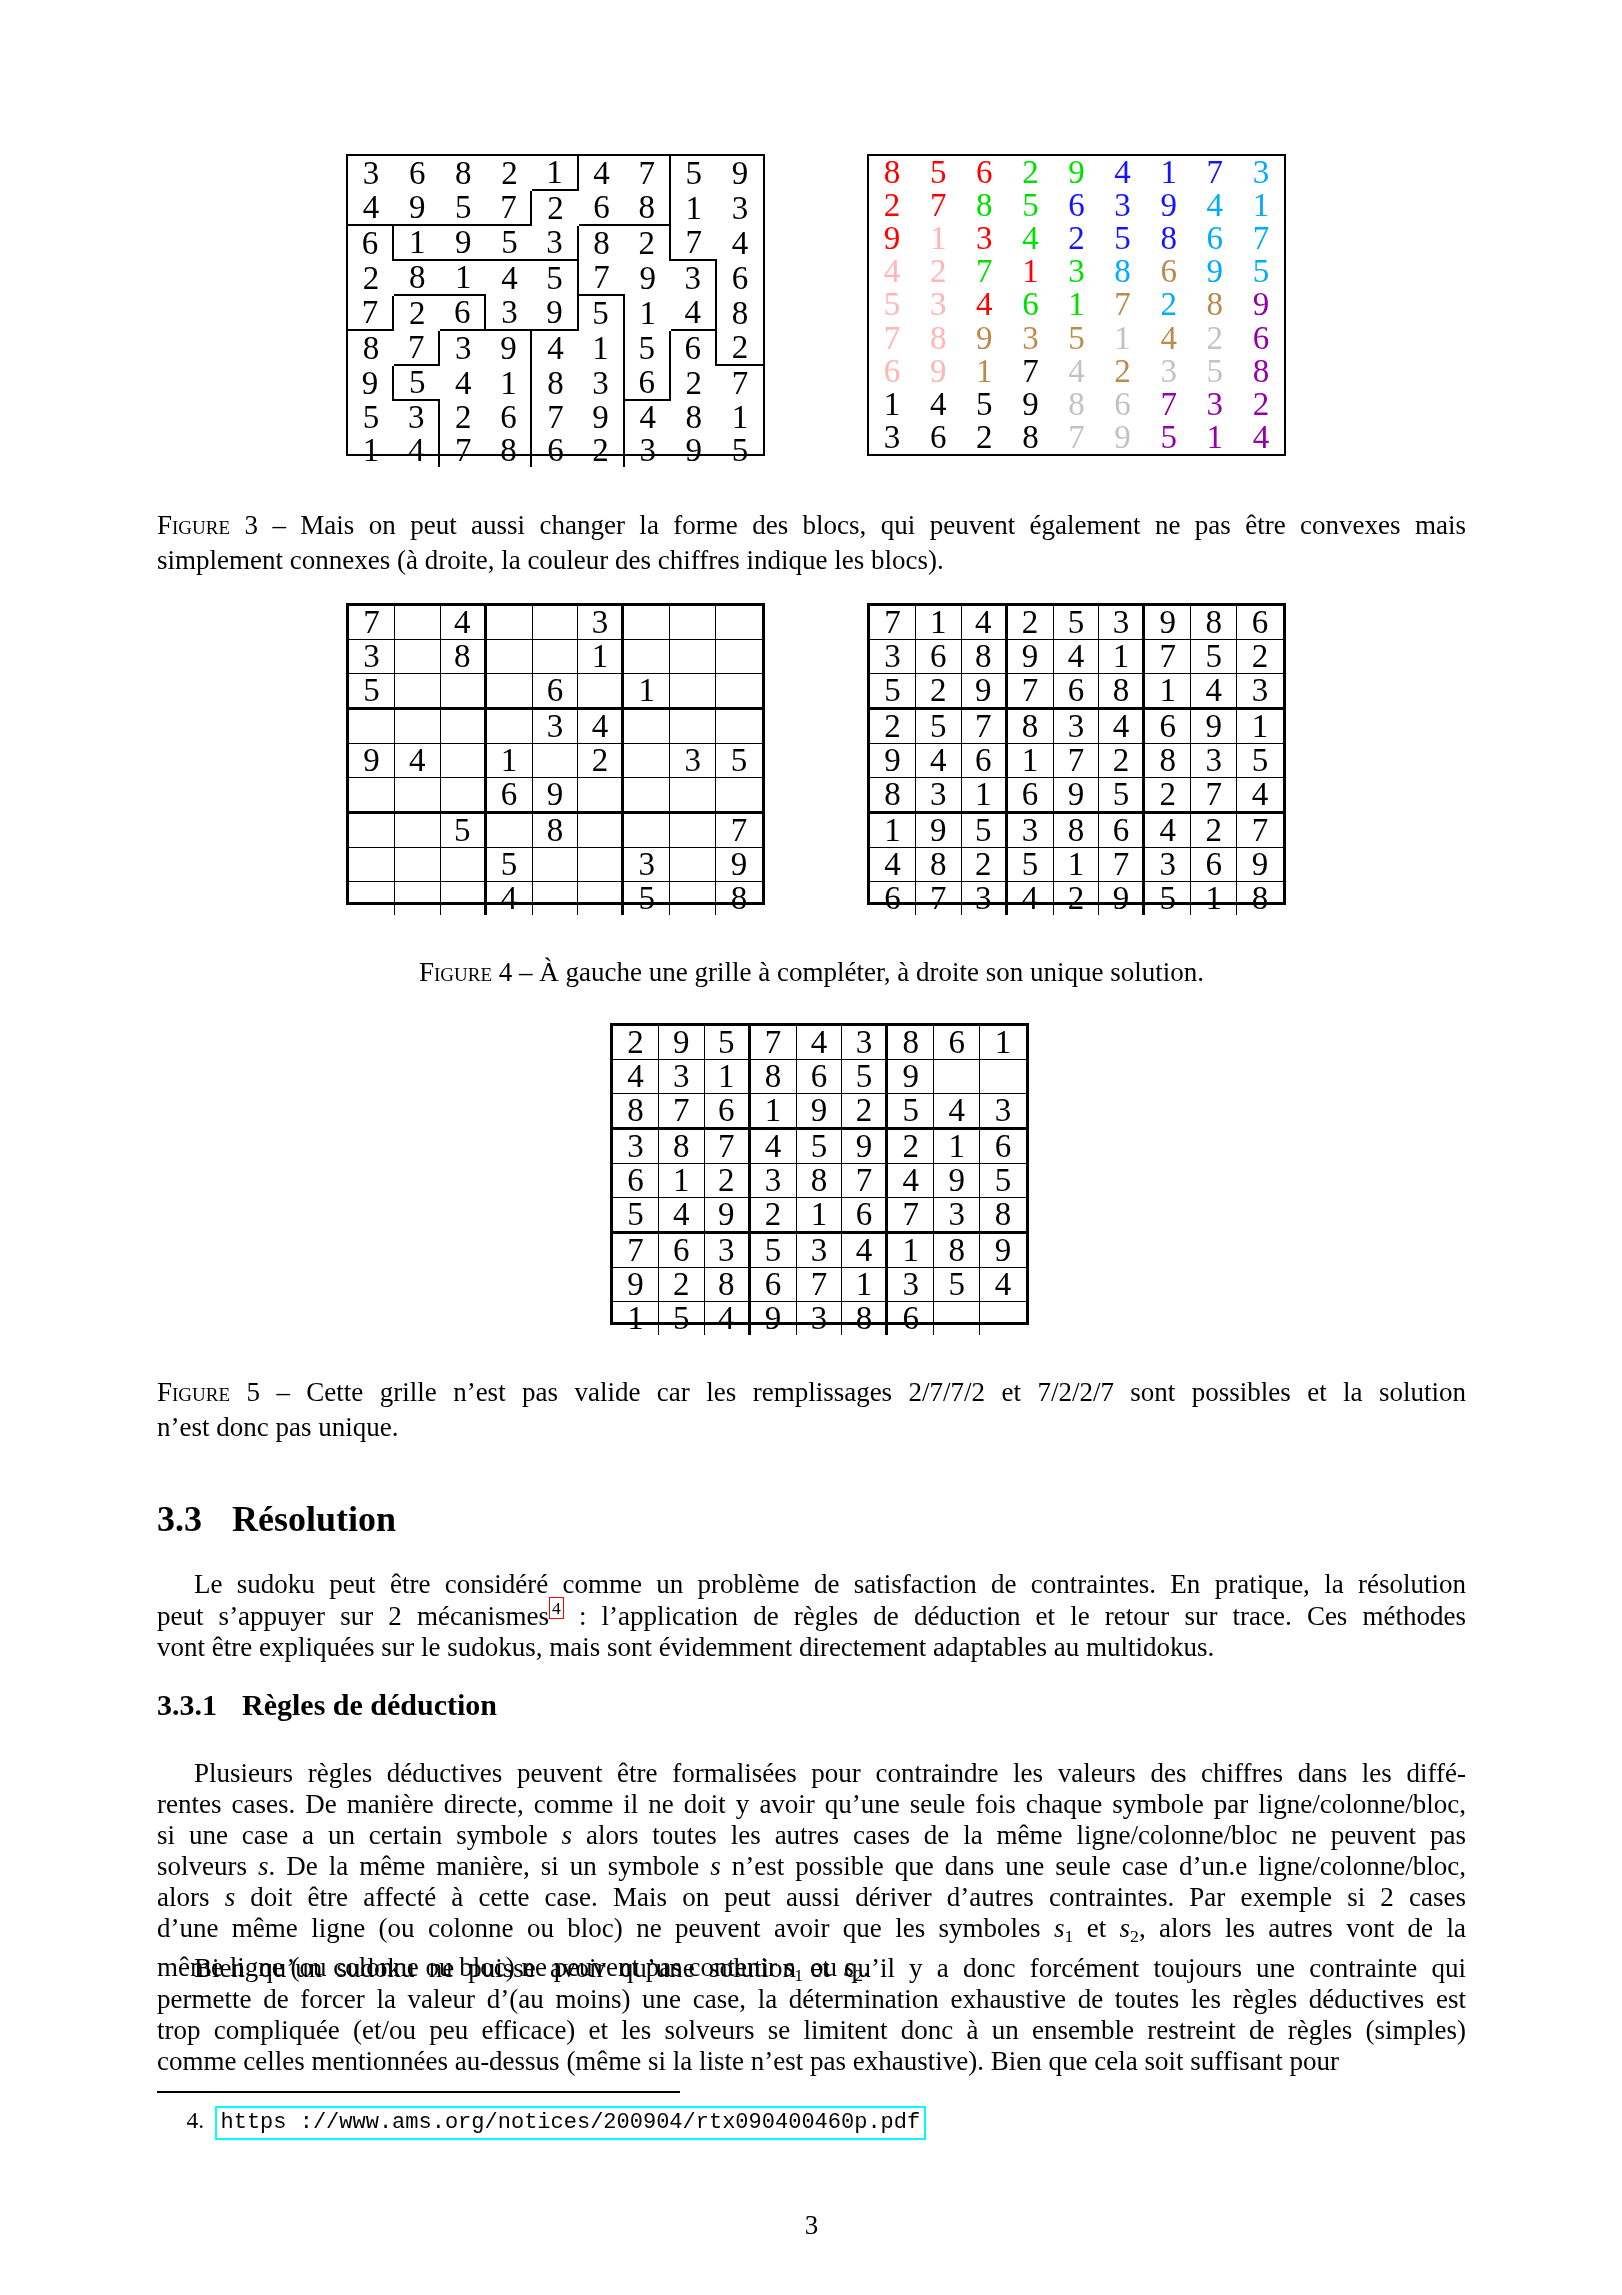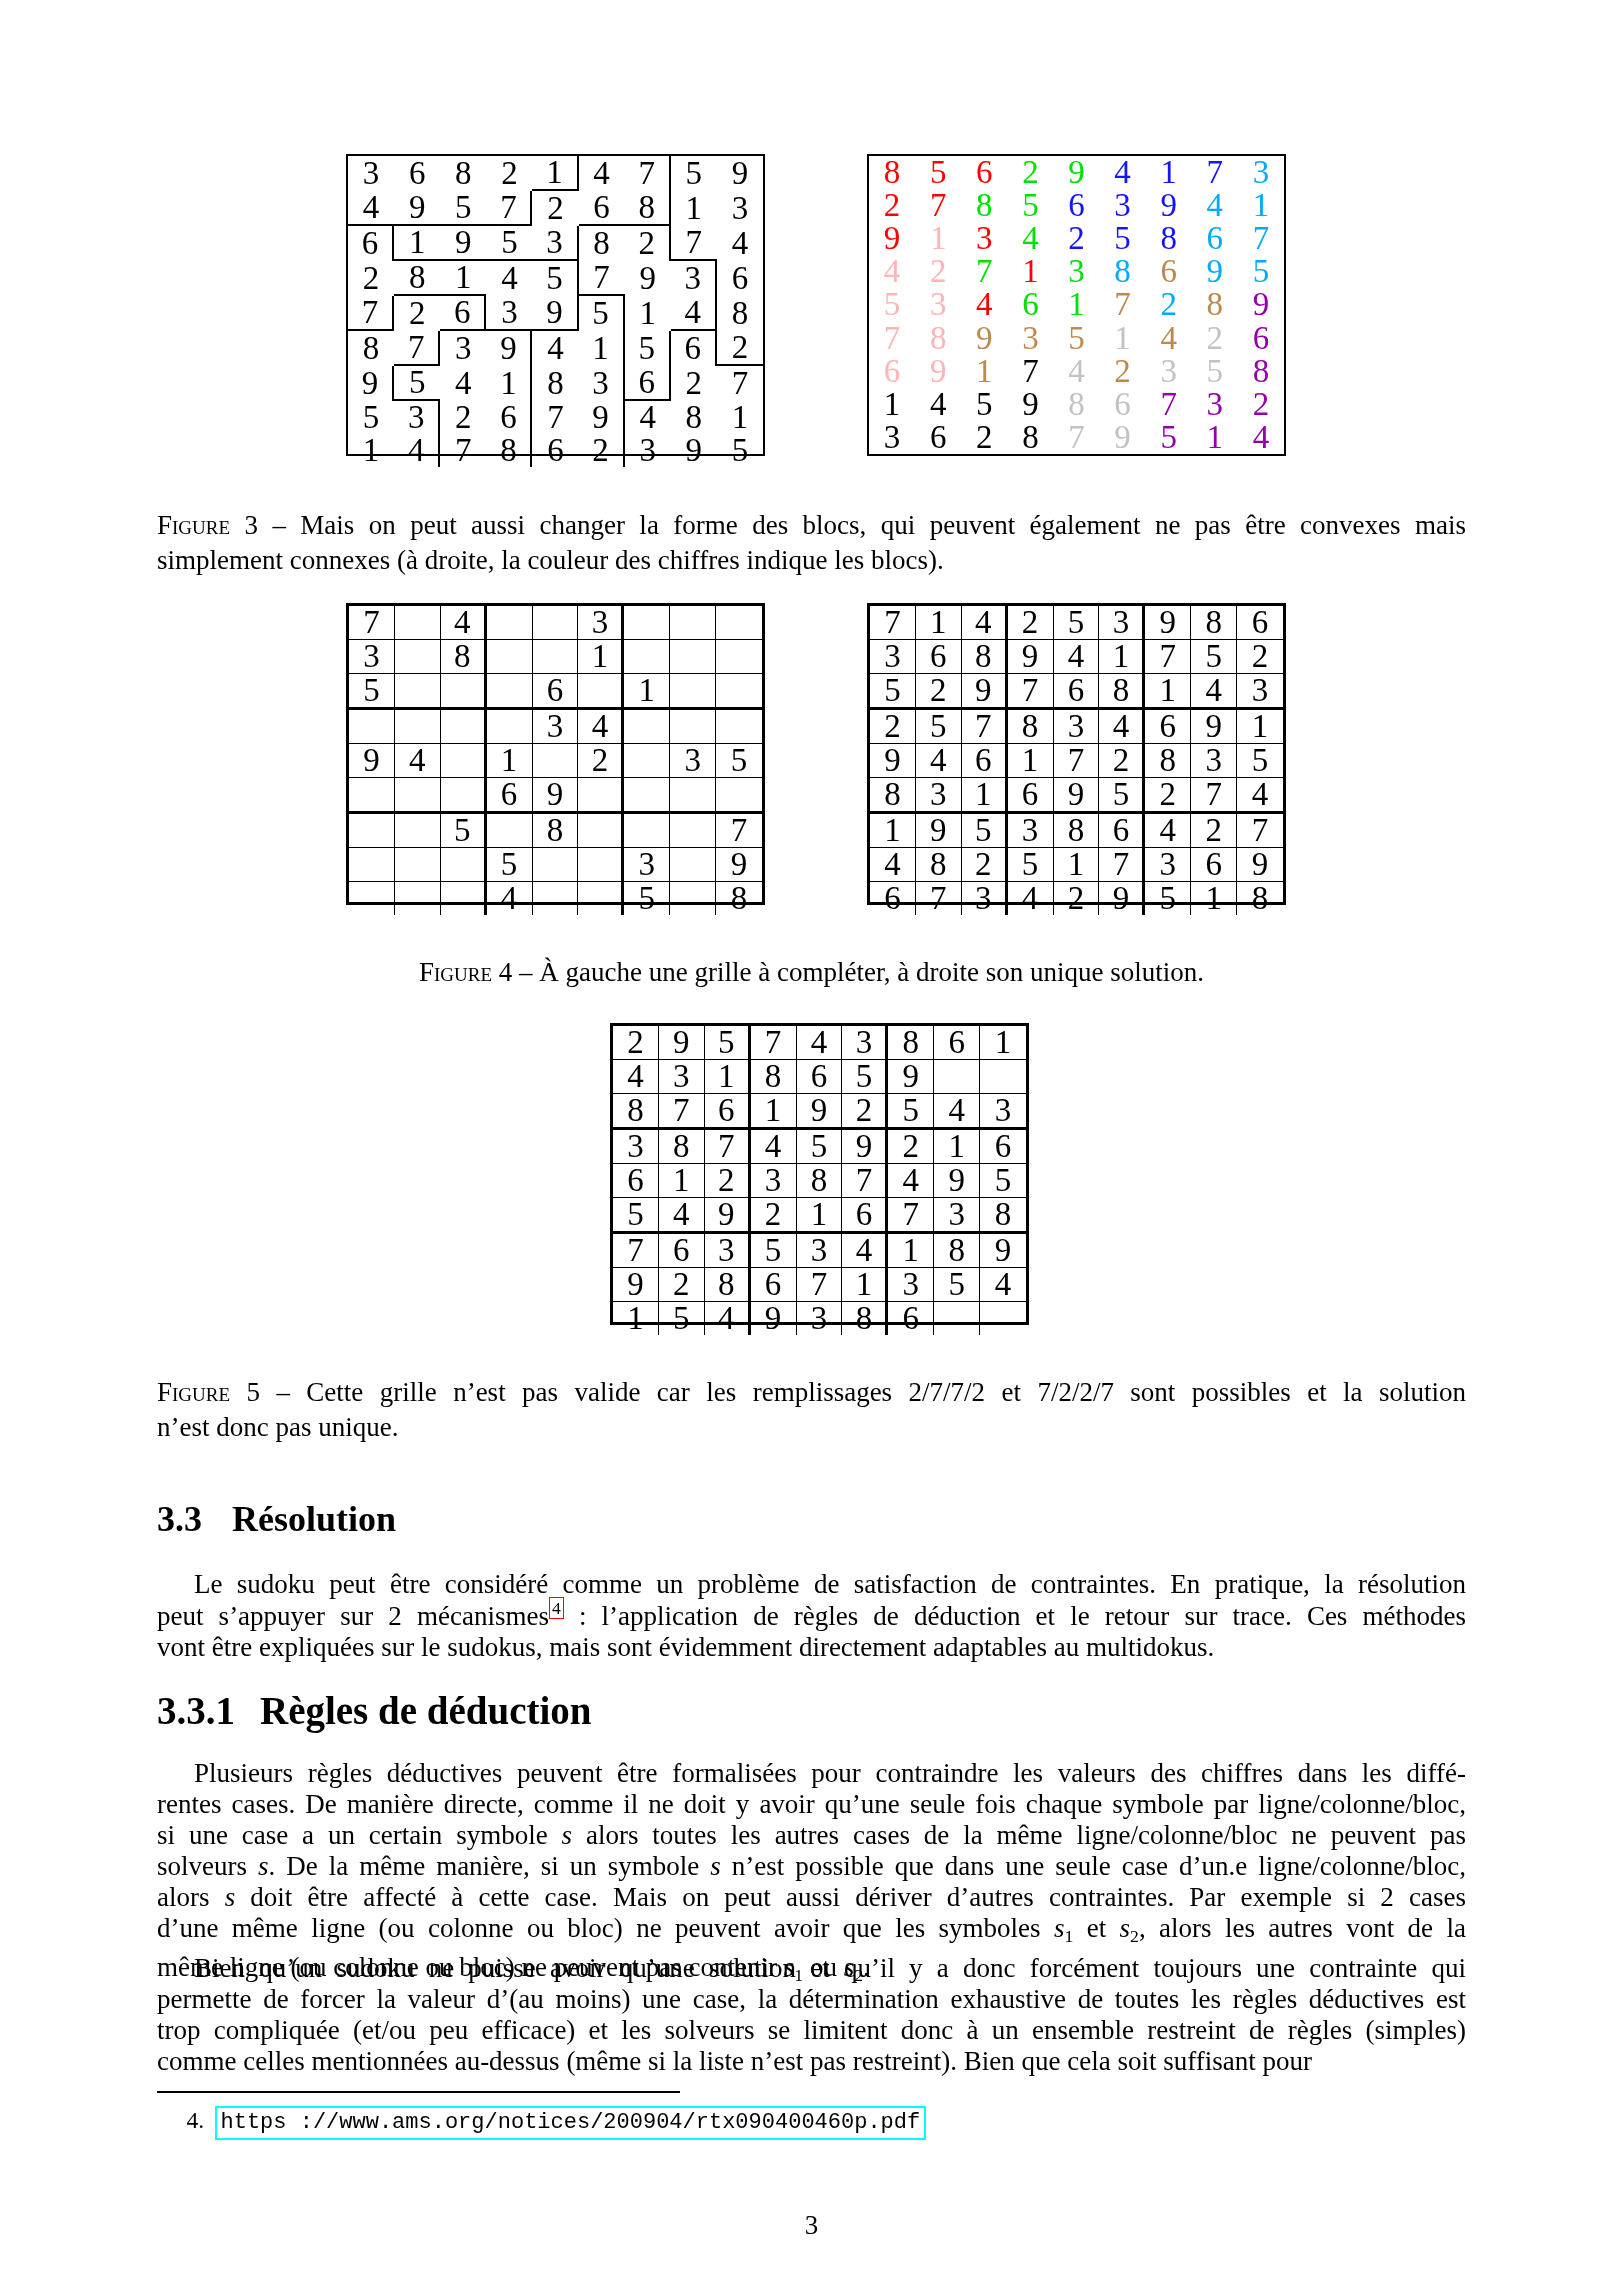--- a/index.html
+++ b/index.html
@@ -21,21 +21,21 @@
   .indent{text-indent:37px;}
 
   .seg-sc{font-variant:small-caps;}
   .seg-i{font-style:italic;}
   .seg-sub{font-size:17.7px;vertical-align:-5.2px;}
   .seg-fnref{font-size:17.7px;vertical-align:10.5px;border:1.3px solid #ff0000;
              padding:0 2px;line-height:1;}
 
   .h2{position:absolute;left:157px;font-weight:bold;font-size:36px;}
   .h2 .hnum{margin-right:30px;}
-  .h3{position:absolute;left:157px;font-weight:bold;font-size:39px;}
+  .h3{position:absolute;left:157px;font-weight:bold;font-size:30px;}
   .h3 .hnum{margin-right:25px;}
 
   .fnrule{position:absolute;left:157px;width:523px;height:2px;background:#000;}
   .fnline{position:absolute;left:157px;width:1309px;font-size:23.6px;}
   .fnmark{margin-left:29.4px;margin-right:10.5px;}
   .urlbox{font-family:"Liberation Mono","DejaVu Sans Mono",monospace;
           font-size:22px;border:2px solid #00ffff;padding:2px 3.9px 3.3px 3.9px;}
 
   .pageno{position:absolute;left:157px;width:1309px;text-align:center;font-size:27px;}
 </style>
@@ -497,21 +497,21 @@
       <div class="tline just"><span>solveurs </span><span class="seg-i">s</span><span>. De la même manière, si un symbole </span><span class="seg-i">s</span><span> n’est possible que dans une seule case d’un.e ligne/colonne/bloc,</span></div>
       <div class="tline just"><span>alors </span><span class="seg-i">s</span><span> doit être affecté à cette case. Mais on peut aussi dériver d’autres contraintes. Par exemple si 2 cases</span></div>
       <div class="tline just"><span>d’une même ligne (ou colonne ou bloc) ne peuvent avoir que les symboles </span><span class="seg-i">s</span><span class="seg-sub">1</span><span> et </span><span class="seg-i">s</span><span class="seg-sub">2</span><span>, alors les autres vont de la</span></div>
       <div class="tline"><span>même ligne (ou colonne ou bloc) ne peuvent pas contenir </span><span class="seg-i">s</span><span class="seg-sub">1</span><span> ou </span><span class="seg-i">s</span><span class="seg-sub">2</span><span>.</span></div>
     </div>
 
   <div class="tblock" style="left:157px;top:1953px;">
       <div class="tline just indent"><span>Bien qu’un sudoku ne puisse avoir qu’une solution et qu’il y a donc forcément toujours une contrainte qui</span></div>
       <div class="tline just"><span>permette de forcer la valeur d’(au moins) une case, la détermination exhaustive de toutes les règles déductives est</span></div>
       <div class="tline just"><span>trop compliquée (et/ou peu efficace) et les solveurs se limitent donc à un ensemble restreint de règles (simples)</span></div>
-      <div class="tline"><span>comme celles mentionnées au-dessus (même si la liste n’est pas restreint). Bien que cela soit suffisant pour</span></div>
+      <div class="tline"><span>comme celles mentionnées au-dessus (même si la liste n’est pas exhaustive). Bien que cela soit suffisant pour</span></div>
     </div>
 
   <div class="fnrule" style="top:2091px;"></div>
   <div class="fnline" style="top:2107px;">
     <span class="fnmark">4.</span><span class="urlbox">https ://www.ams.org/notices/200904/rtx090400460p.pdf</span>
   </div>
 
   <div class="pageno" style="top:2210px;">3</div>
 
 </div>

